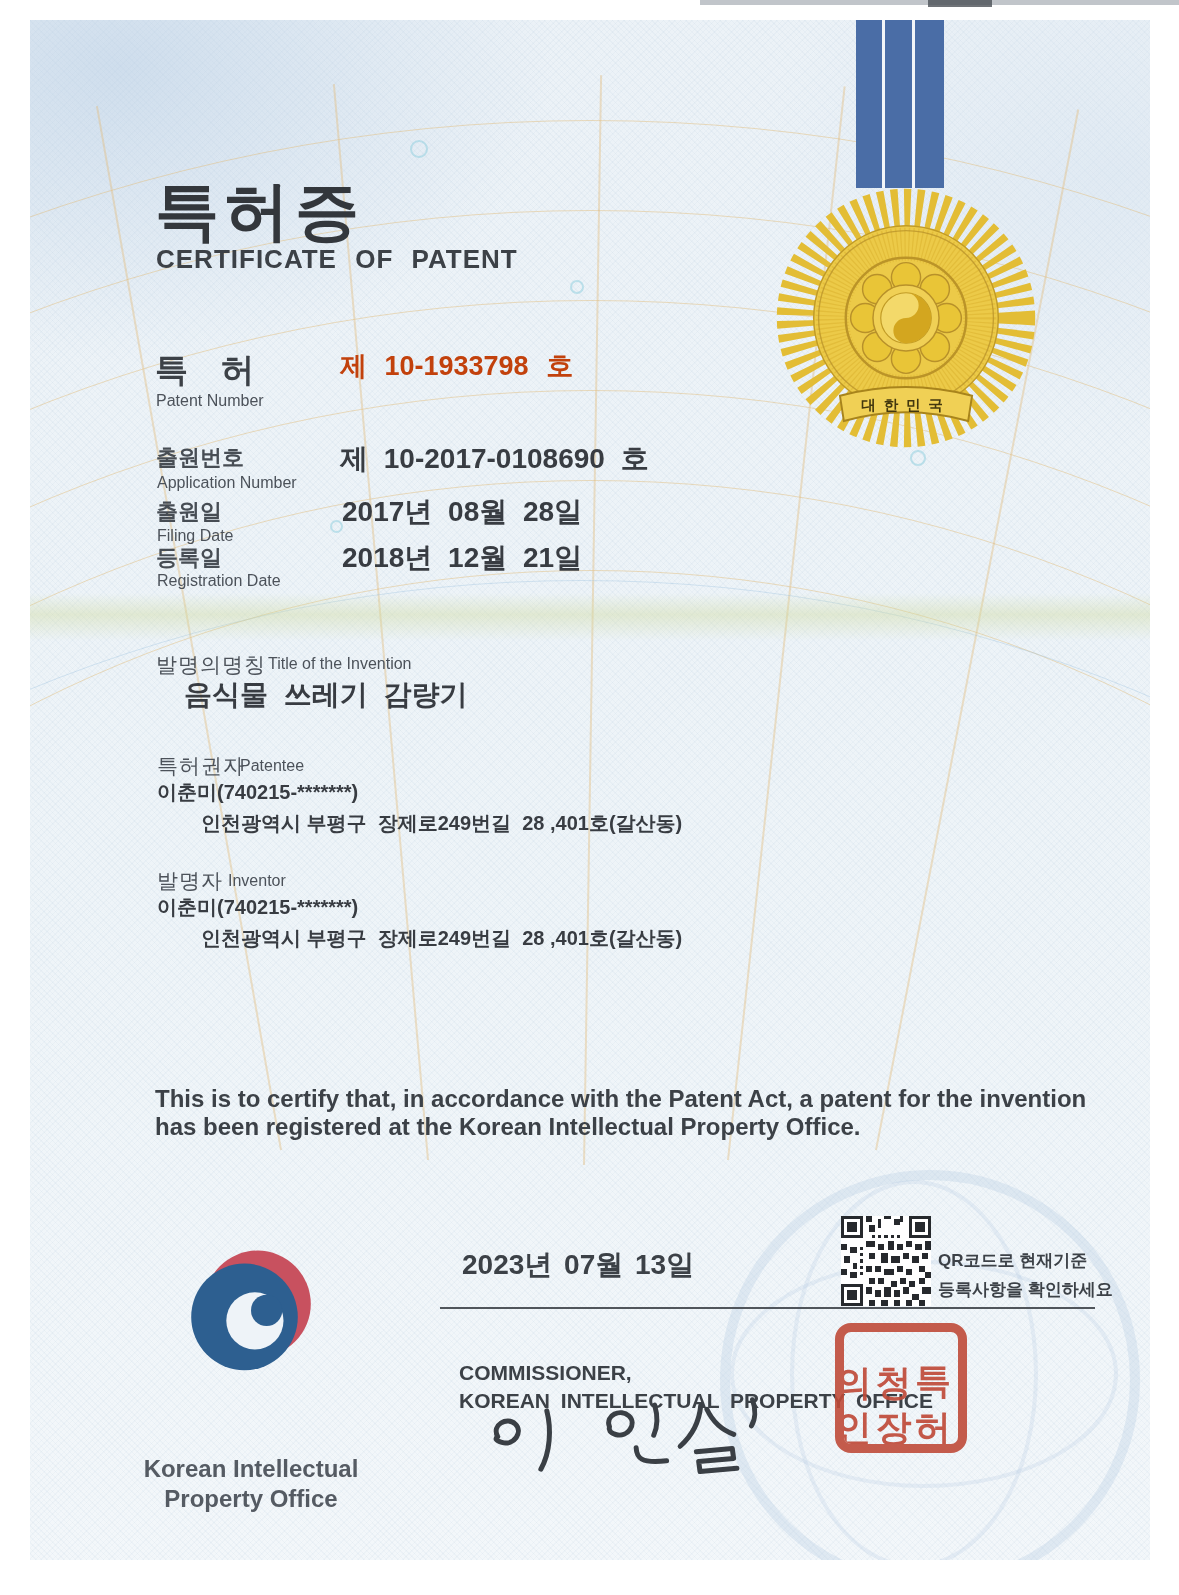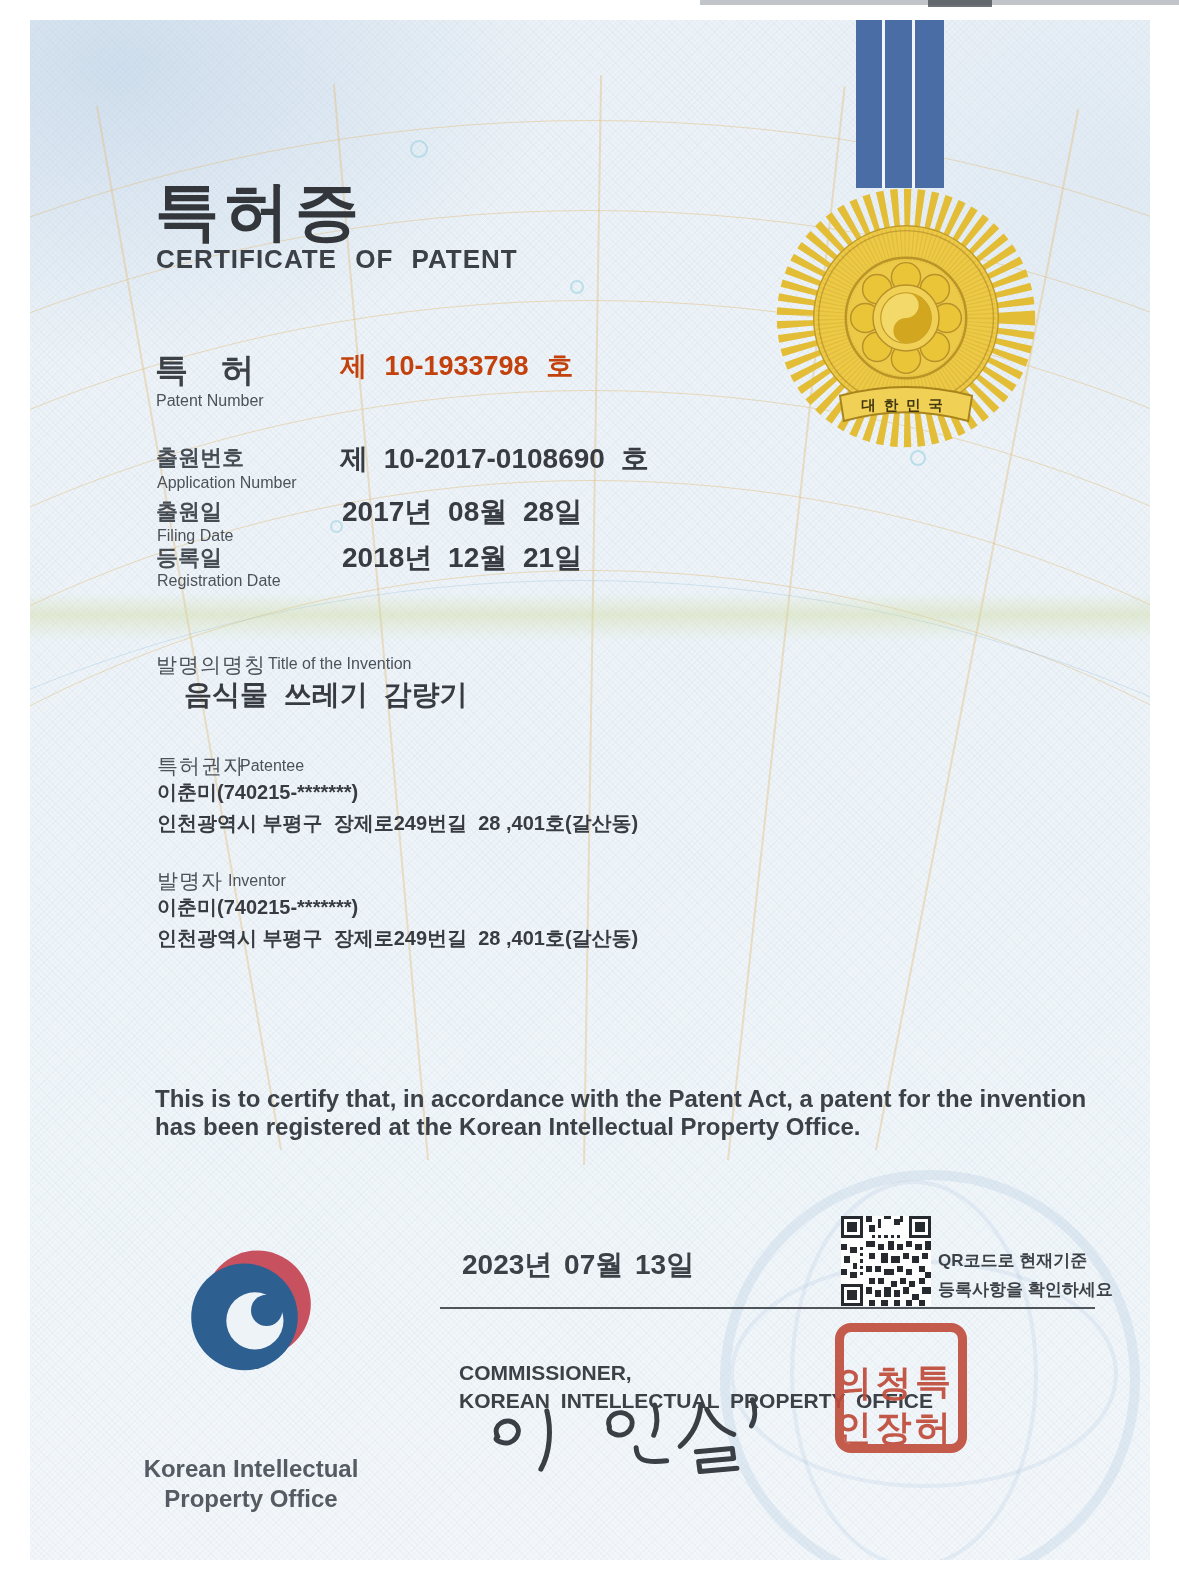--- a/index.html
+++ b/index.html
@@ -1,19 +1,19 @@
 <!DOCTYPE html>
 <html><head>
 <meta charset="utf-8">
 <style>
   html,body{margin:0;padding:0;}
   body{width:1179px;height:1595px;background:#ffffff;font-family:"Liberation Sans",sans-serif;-webkit-font-smoothing:antialiased;}
   .page{position:relative;width:1179px;height:1595px;overflow:hidden;background:#fff;}
   .abs{position:absolute;}
-  .pre{white-space:pre-wrap;}
+  .pre{white-space:pre-wrap;margin-left:44px;}
 
   
   .paper{position:absolute;left:30px;top:20px;width:1120px;height:1540px;overflow:hidden;
     background:
       radial-gradient(620px 420px at 8% 3%, rgba(183,205,228,.55), transparent 70%),
       radial-gradient(500px 380px at 97% 10%, rgba(210,224,238,.45), transparent 72%),
       repeating-linear-gradient(45deg, rgba(110,150,185,.055) 0 1px, transparent 1px 4px),
       repeating-linear-gradient(-45deg, rgba(110,150,185,.05) 0 1px, transparent 1px 4px),
       linear-gradient(180deg,#ecf2f7 0%,#eef4f8 55%,#f3f7fa 100%);}
   .arc{position:absolute;border:1px solid rgba(226,189,126,.5);border-radius:50%;}

